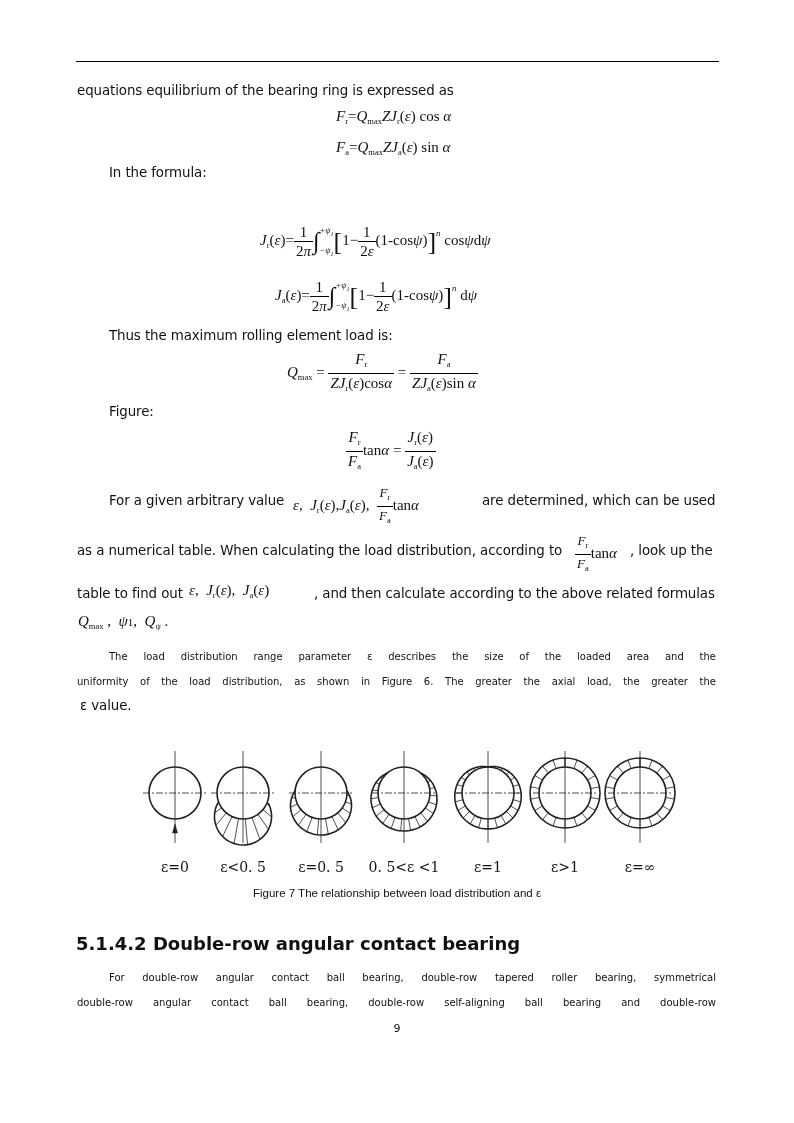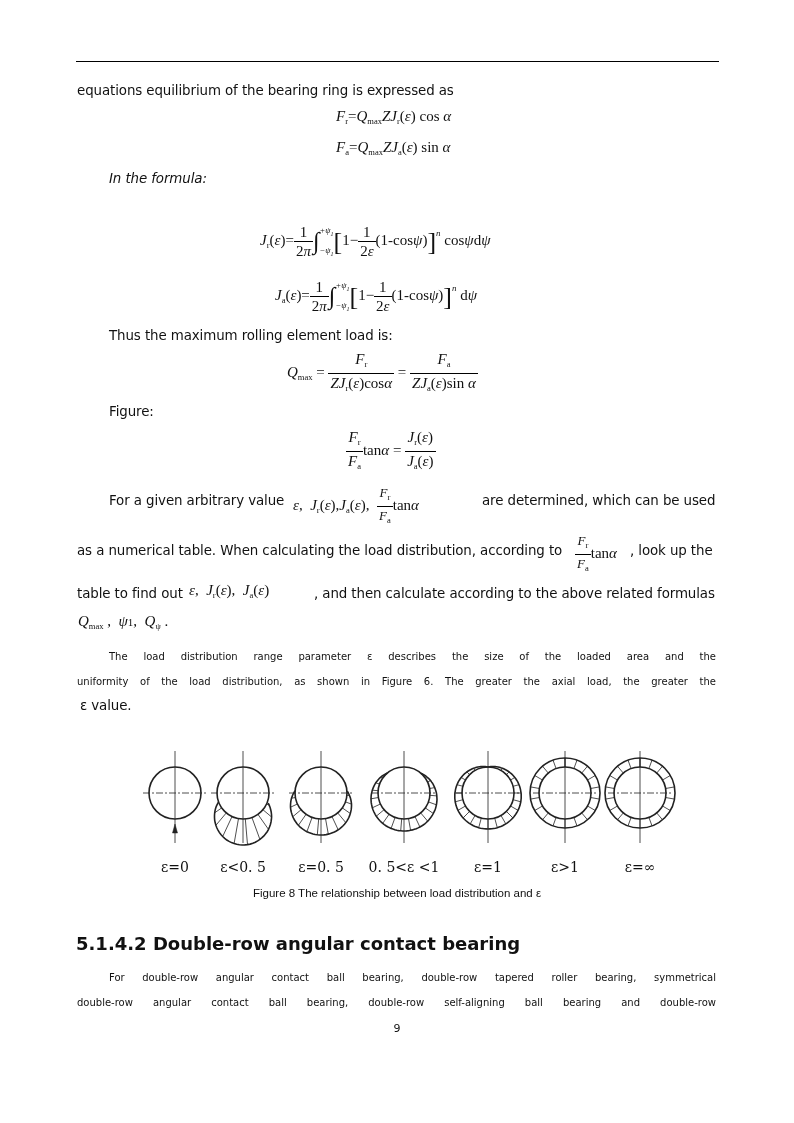--- a/index.html
+++ b/index.html
@@ -31,21 +31,21 @@
 <div class="txt" style="left:77px; top:82px;">equations equilibrium of the bearing ring is expressed as</div>
 
 <div class="math" style="left:336px; top:108px;">
   <span class="it">F</span><span class="sub">r</span>=<span class="it">Q</span><span class="sub">max</span><span class="it">ZJ</span><span class="sub">r</span>(<span class="it">ε</span>) cos <span class="it">α</span>
 </div>
 
 <div class="math" style="left:336px; top:139px;">
   <span class="it">F</span><span class="sub">a</span>=<span class="it">Q</span><span class="sub">max</span><span class="it">ZJ</span><span class="sub">a</span>(<span class="it">ε</span>) sin <span class="it">α</span>
 </div>
 
-<div class="txt" style="left:109px; top:170px;font-style:italic;">In the formula:</div>
+<div class="txt" style="left:109px; top:164px;">In the formula:</div>
 
 <div class="math" style="left:260px; top:222px;">
   <span class="it">J</span><span class="sub">r</span>(<span class="it">ε</span>)=<span class="frac"><span class="num">1</span><span class="den">2<span class="it">π</span></span></span><span class="int">∫</span><span class="lim">+ψ<sub style="font-size:6px">1</sub><br>−ψ<sub style="font-size:6px">1</sub></span><span class="big">[</span>1−<span class="frac"><span class="num">1</span><span class="den">2<span class="it">ε</span></span></span>(1-cos<span class="it">ψ</span>)<span class="big">]</span><span class="sup">n</span> cos<span class="it">ψ</span>d<span class="it">ψ</span>
 </div>
 
 <div class="math" style="left:275px; top:277px;">
   <span class="it">J</span><span class="sub">a</span>(<span class="it">ε</span>)=<span class="frac"><span class="num">1</span><span class="den">2<span class="it">π</span></span></span><span class="int">∫</span><span class="lim">+ψ<sub style="font-size:6px">1</sub><br>−ψ<sub style="font-size:6px">1</sub></span><span class="big">[</span>1−<span class="frac"><span class="num">1</span><span class="den">2<span class="it">ε</span></span></span>(1-cos<span class="it">ψ</span>)<span class="big">]</span><span class="sup">n</span> d<span class="it">ψ</span>
 </div>
 
 <div class="txt" style="left:109px; top:327px;">Thus the maximum rolling element load is:</div>
@@ -217,20 +217,20 @@
 </svg>
 
 <div class="fig-label" style="left:175px;">ε=0</div>
 <div class="fig-label" style="left:243px;">ε&lt;0. 5</div>
 <div class="fig-label" style="left:321px;">ε=0. 5</div>
 <div class="fig-label" style="left:404px;">0. 5&lt;ε &lt;1</div>
 <div class="fig-label" style="left:488px;">ε=1</div>
 <div class="fig-label" style="left:565px;">ε&gt;1</div>
 <div class="fig-label" style="left:640px;">ε=∞</div>
 
-<div class="caption">Figure 8 The relationship between load distribution and  ε</div>
+<div class="caption">Figure 7 The relationship between load distribution and  ε</div>
 
 <div class="heading">5.1.4.2 Double-row angular contact bearing</div>
 
 <div class="just" style="left:109px; width:607px; top:969px;">For double-row angular contact ball bearing, double-row tapered roller bearing, symmetrical</div>
 <div class="just" style="top:994px;">double-row angular contact ball bearing, double-row self-aligning ball bearing and double-row</div>
 
 <div class="pagenum">9</div>
 
 </body></html>

